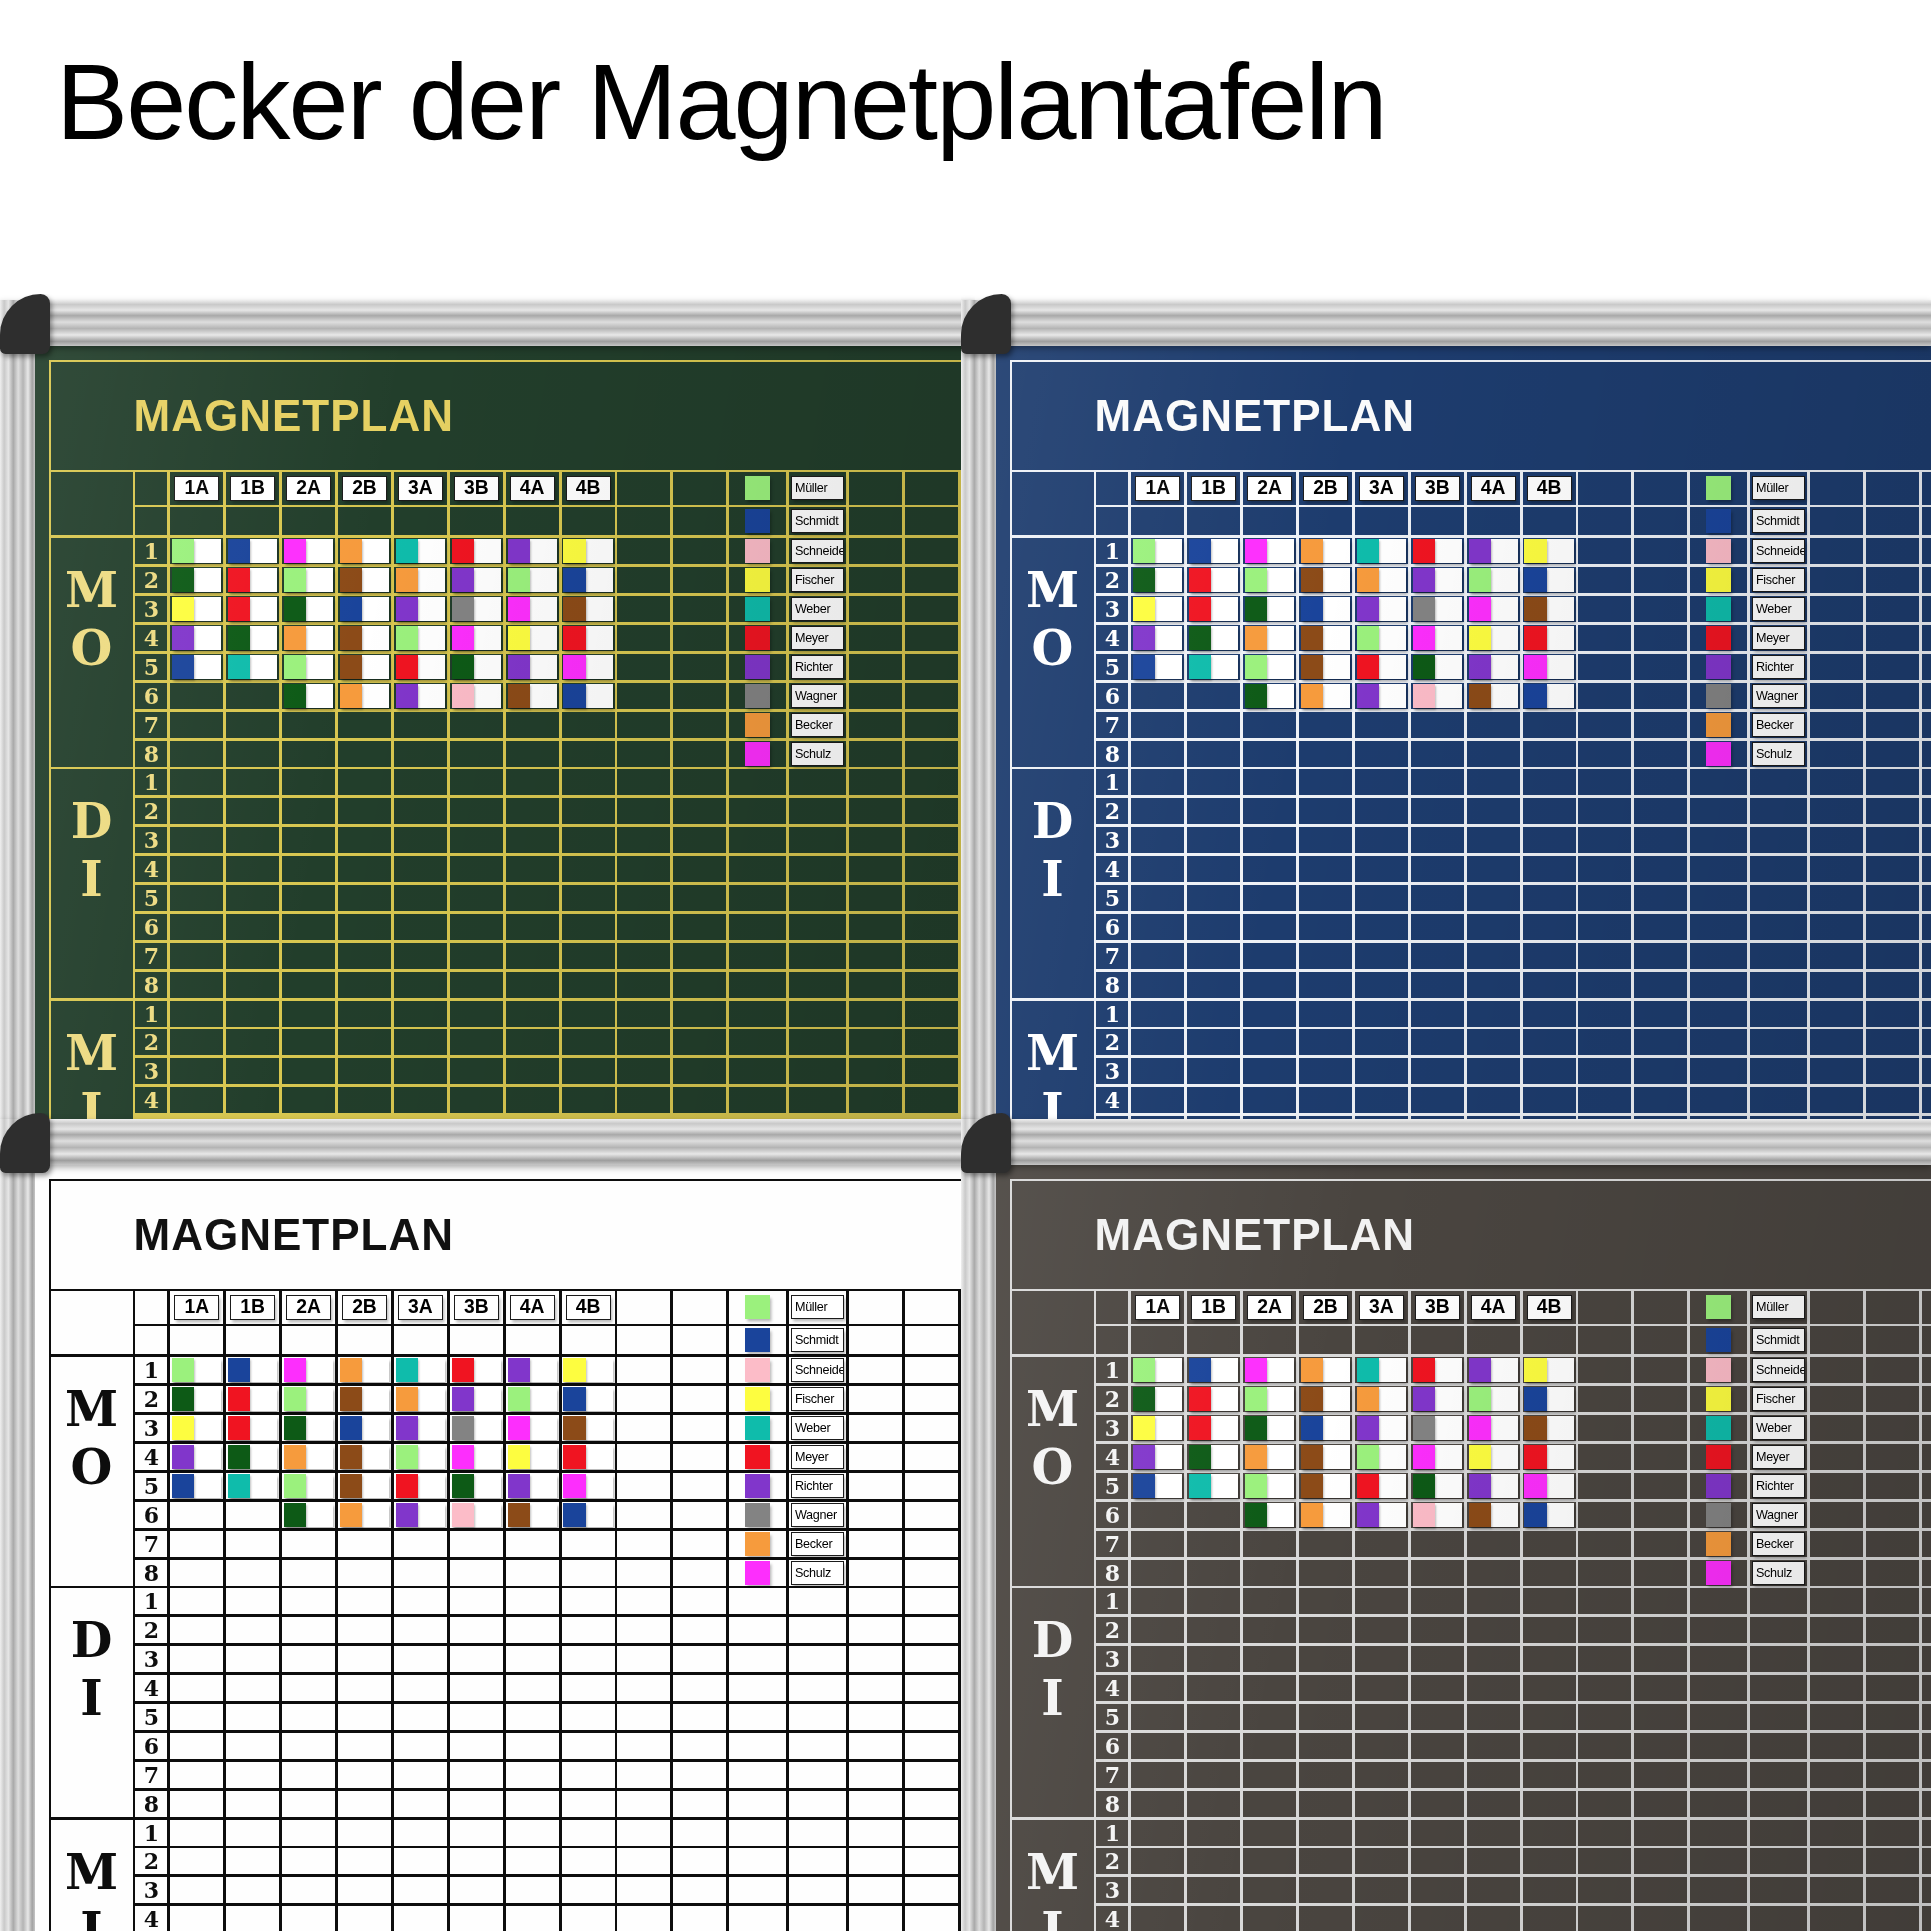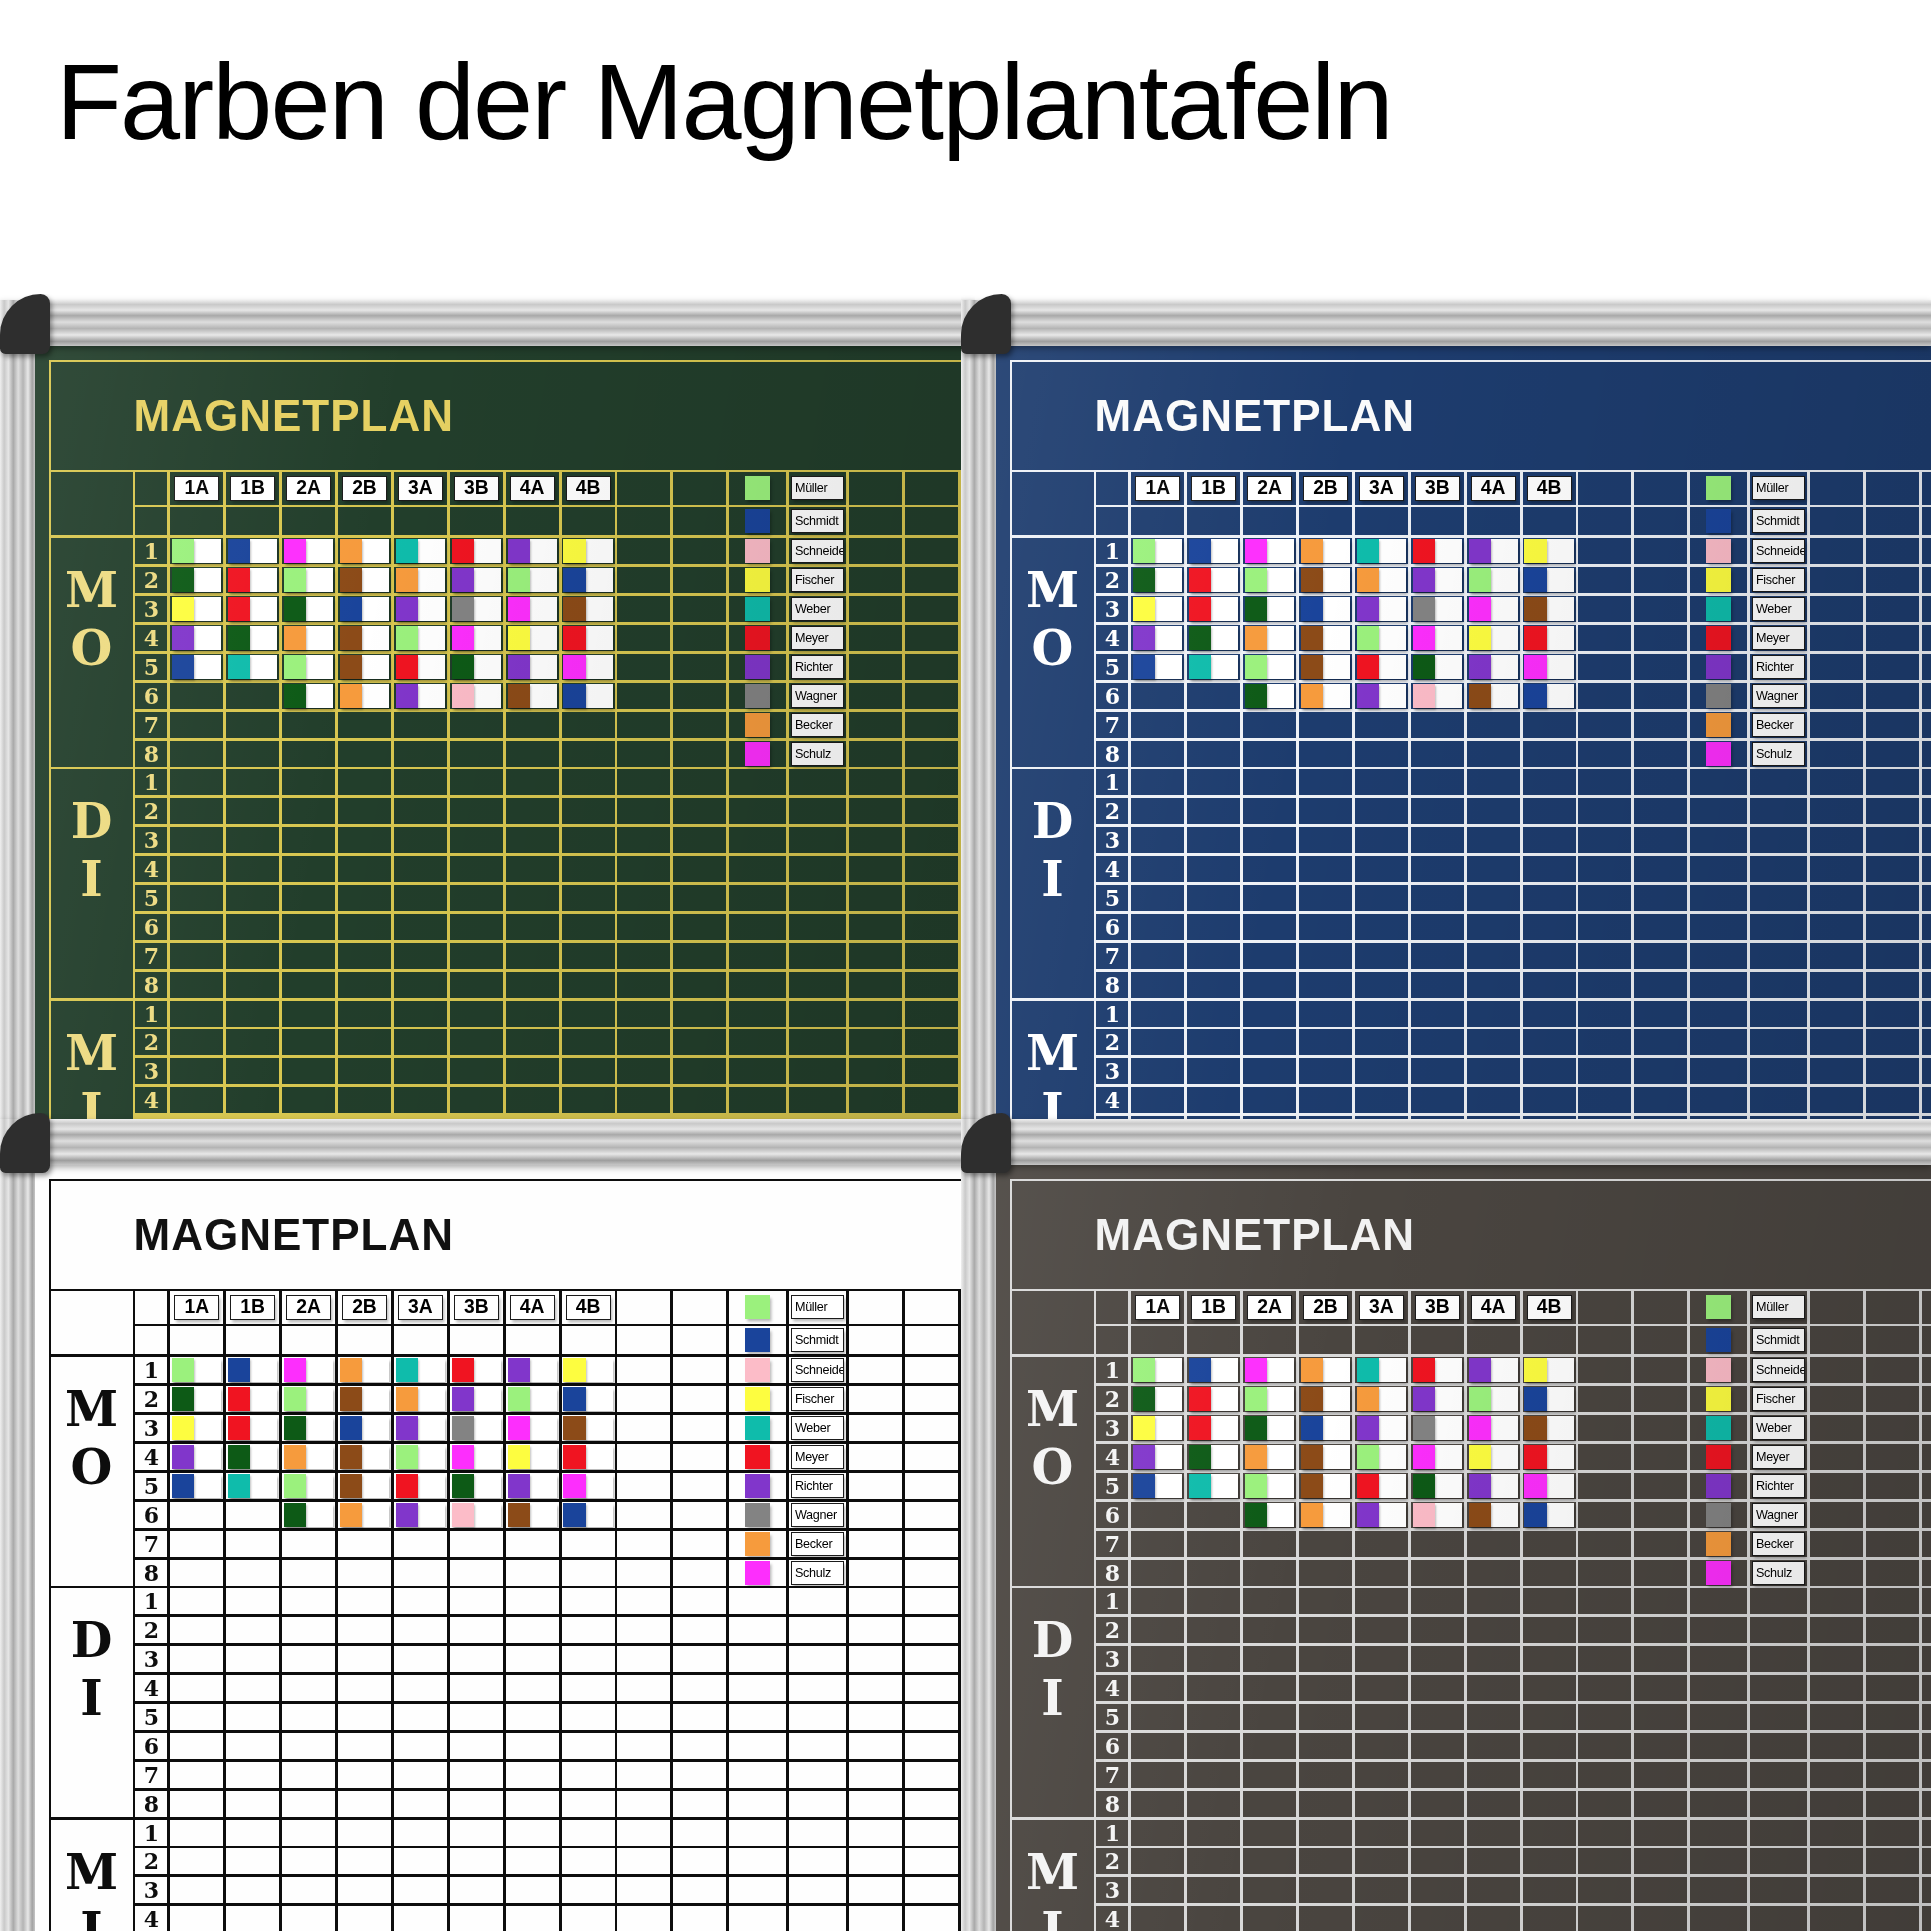--- a/index.html
+++ b/index.html
@@ -41,21 +41,21 @@
   .mag{position:absolute;left:0;top:0;bottom:0;width:45%;box-shadow:1px 1.9px 1.9px rgba(0,0,0,.25);}
   .chip{width:25px;height:24px;box-shadow:1.9px 2.9px 2.9px rgba(0,0,0,.30);}
   .namebox{background:#fff;border:1.9px solid #1b1b1b;width:53px;height:24px;display:flex;
       align-items:center;padding-left:2.9px;box-sizing:border-box;overflow:hidden;
       font-size:12.6px;letter-spacing:-0.3px;color:#000;box-shadow:1.9px 2.9px 2.9px rgba(0,0,0,.28);
       white-space:nowrap;}
 </style>
 </head>
 <body>
 
-<h1 class="page-heading">Farben der Magnetplantafeln</h1>
+<h1 class="page-heading">Becker der Magnetplantafeln</h1>
 
 <div class="board" style="left: 0px; top: 294px; width: 975px; height: 826px; z-index: 1; --surf: #223e2b; --line: #d8c750; --text: #eddb82; --title: #e6d162;">
     <div class="frame-top"></div>
     <div class="frame-left"></div>
     <div class="corner-cap"></div>
     <div class="surface sheen" style="background: rgb(34, 62, 43);">
       <div class="content">
         <div class="title-row">
           <div class="board-title">MAGNETPLAN</div>
         </div>

